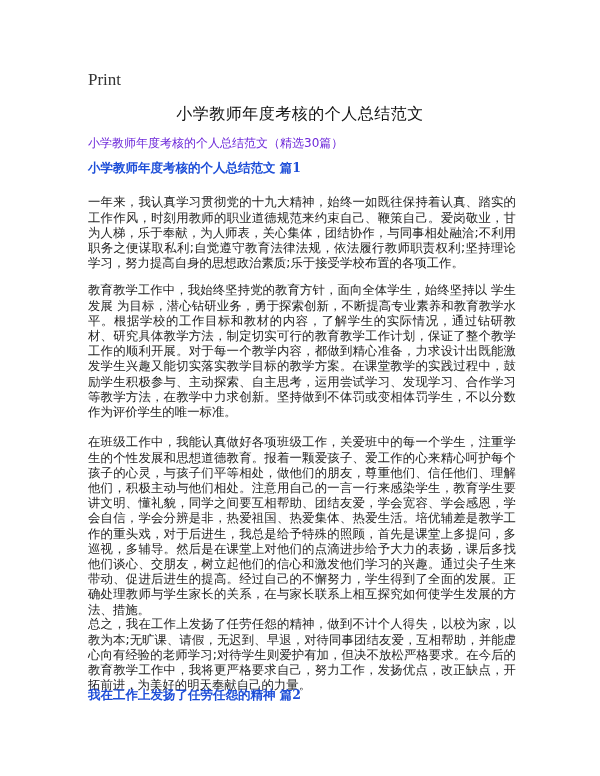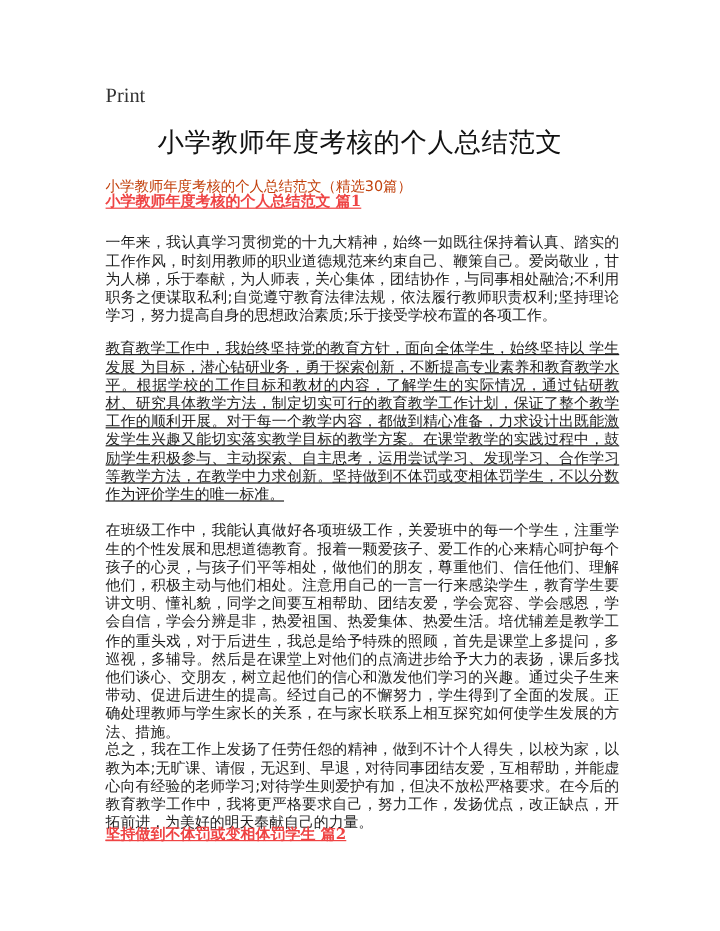--- a/index.html
+++ b/index.html
@@ -1,37 +1,37 @@
 <!DOCTYPE html>
 <html><head>
 <meta charset="utf-8">
 <style>
   html, body { margin: 0; padding: 0; background: #ffffff; }
   body { width: 600px; height: 776px; overflow: hidden; position: relative; color: #1a1a1a; }
   .page { position: absolute; left: 88px; top: 0; width: 428px; }
   .print-label { position: absolute; top: 70px; left: 0; font-family: "Liberation Serif", serif; font-size: 17px; color: #333; }
-  .doc-title { position: absolute; top: 104px; left: -88px; width: 600px; text-align: center; font-family: "DejaVu Sans", sans-serif; font-size: 22px; color: #111; letter-spacing: 0.5px; }
-  .subtitle { position: absolute; top: 147px; left: 0; font-family: "DejaVu Sans", sans-serif; font-size: 12px; color: #c2410c; white-space: nowrap; }
-  .section-heading { position: absolute; left: 0; font-family: "DejaVu Serif", serif; font-weight: bold; font-size: 12.5px; color: #ef4444; white-space: nowrap; text-decoration: underline; }
+  .doc-title { position: absolute; top: 104px; left: -88px; width: 600px; text-align: center; font-family: "DejaVu Sans", sans-serif; font-size: 16px; color: #111; letter-spacing: 0.5px; }
+  .subtitle { position: absolute; top: 135px; left: 0; font-family: "DejaVu Sans", sans-serif; font-size: 12px; color: #6d28d9; white-space: nowrap; }
+  .section-heading { position: absolute; left: 0; font-family: "DejaVu Serif", serif; font-weight: bold; font-size: 12.5px; color: #1d4ed8; white-space: nowrap; }
   .h1 { top: 160px; }
   .h2 { top: 687px; }
   .para { position: absolute; left: 0; width: 428px; font-family: "DejaVu Sans", sans-serif; font-size: 12.4px; line-height: 15.2px; color: #1e1e1e; text-align: justify; word-break: break-all; }
   .p1 { top: 182px; }
-  .p2 { top: 270px; text-decoration: underline; }
+  .p2 { top: 270px; }
   .p3 { top: 422px; }
   .p4 { top: 604px; }
 </style>
 </head>
 <body>
 
 <div class="page">
   <div class="print-label">Print</div>
   <div class="doc-title">小学教师年度考核的个人总结范文</div>
   <div class="subtitle">小学教师年度考核的个人总结范文（精选30篇）</div>
 
   <div class="section-heading h1">小学教师年度考核的个人总结范文 篇1</div>
   <p class="para p1">一年来，我认真学习贯彻党的十九大精神，始终一如既往保持着认真、踏实的工作作风，时刻用教师的职业道德规范来约束自己、鞭策自己。爱岗敬业，甘为人梯，乐于奉献，为人师表，关心集体，团结协作，与同事相处融洽;不利用职务之便谋取私利;自觉遵守教育法律法规，依法履行教师职责权利;坚持理论学习，努力提高自身的思想政治素质;乐于接受学校布置的各项工作。</p>
   <p class="para p2">教育教学工作中，我始终坚持党的教育方针，面向全体学生，始终坚持以 学生发展 为目标，潜心钻研业务，勇于探索创新，不断提高专业素养和教育教学水平。根据学校的工作目标和教材的内容，了解学生的实际情况，通过钻研教材、研究具体教学方法，制定切实可行的教育教学工作计划，保证了整个教学工作的顺利开展。对于每一个教学内容，都做到精心准备，力求设计出既能激发学生兴趣又能切实落实教学目标的教学方案。在课堂教学的实践过程中，鼓励学生积极参与、主动探索、自主思考，运用尝试学习、发现学习、合作学习等教学方法，在教学中力求创新。坚持做到不体罚或变相体罚学生，不以分数作为评价学生的唯一标准。</p>
   <p class="para p3">在班级工作中，我能认真做好各项班级工作，关爱班中的每一个学生，注重学生的个性发展和思想道德教育。报着一颗爱孩子、爱工作的心来精心呵护每个孩子的心灵，与孩子们平等相处，做他们的朋友，尊重他们、信任他们、理解他们，积极主动与他们相处。注意用自己的一言一行来感染学生，教育学生要讲文明、懂礼貌，同学之间要互相帮助、团结友爱，学会宽容、学会感恩，学会自信，学会分辨是非，热爱祖国、热爱集体、热爱生活。培优辅差是教学工作的重头戏，对于后进生，我总是给予特殊的照顾，首先是课堂上多提问，多巡视，多辅导。然后是在课堂上对他们的点滴进步给予大力的表扬，课后多找他们谈心、交朋友，树立起他们的信心和激发他们学习的兴趣。通过尖子生来带动、促进后进生的提高。经过自己的不懈努力，学生得到了全面的发展。正确处理教师与学生家长的关系，在与家长联系上相互探究如何使学生发展的方法、措施。</p>
   <p class="para p4">总之，我在工作上发扬了任劳任怨的精神，做到不计个人得失，以校为家，以教为本;无旷课、请假，无迟到、早退，对待同事团结友爱，互相帮助，并能虚心向有经验的老师学习;对待学生则爱护有加，但决不放松严格要求。在今后的教育教学工作中，我将更严格要求自己，努力工作，发扬优点，改正缺点，开拓前进，为美好的明天奉献自己的力量。</p>
 
-  <div class="section-heading h2">坚持做到不体罚或变相体罚学生 篇2</div>
+  <div class="section-heading h2">我在工作上发扬了任劳任怨的精神 篇2</div>
 </div>
 
 </body></html>

